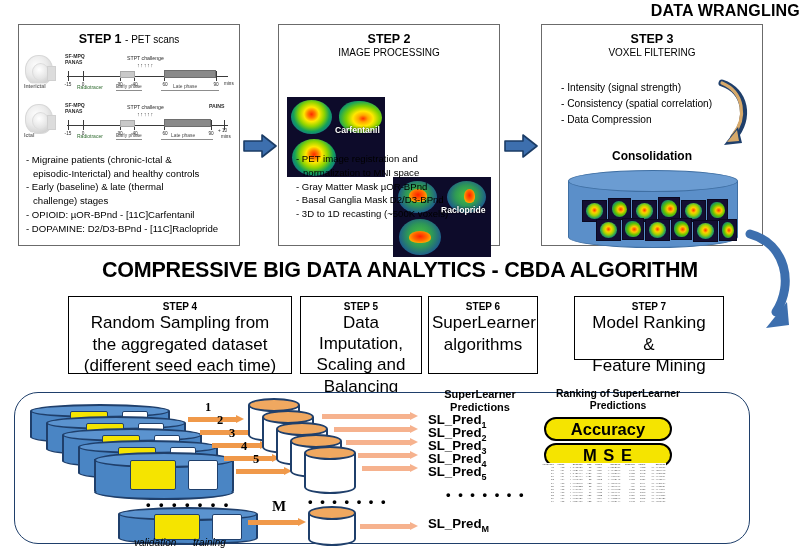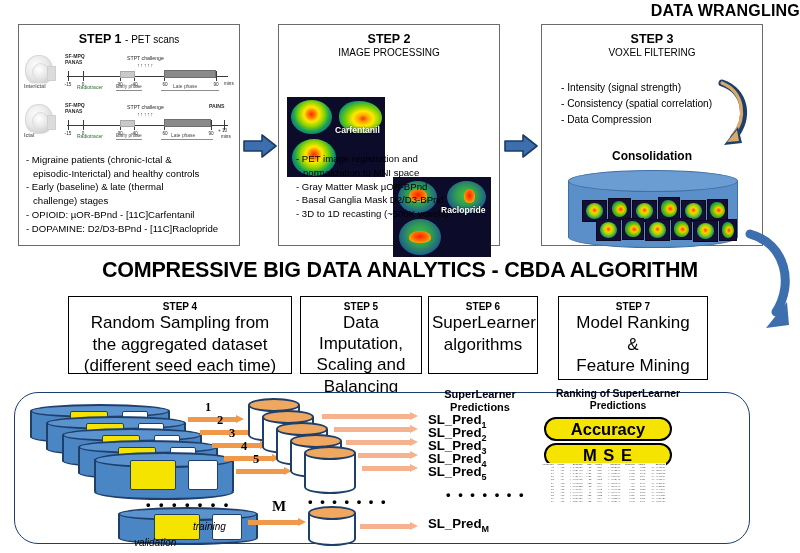--- a/index.html
+++ b/index.html
@@ -518,21 +518,21 @@
   <div class="b">Scaling and</div>
   <div class="b">Balancing</div>
 </div>
 
 <div class="step-sm" style="left:428px; top:296px; width:110px; height:78px;">
   <div class="t">STEP 6</div>
   <div class="b">SuperLearner</div>
   <div class="b">algorithms</div>
 </div>
 
-<div class="step-sm" style="left:558px; top:296px; width:150px; height:84px;">
+<div class="step-sm" style="left:574px; top:296px; width:150px; height:64px;">
   <div class="t">STEP 7</div>
   <div class="b">Model Ranking</div>
   <div class="b">&amp;</div>
   <div class="b">Feature Mining</div>
 </div>
 
 <div id="cbda-panel"></div>
 
 <div class="dcyl" style="left:30px; top:404px; width:140px; height:40px;">
   <div class="cbo"></div>
@@ -573,21 +573,21 @@
 <div class="dots-lab" style="left:146px; top:497px;">• • • • • • •</div>
 
 <div class="dcyl" style="left:118px; top:507px; width:140px; height:38px;">
   <div class="cbo" style="height:14px;"></div>
   <div class="cb" style="height:24px;"></div>
   <div class="ct" style="height:14px;"></div>
   <div class="val" style="left:36px; top:7px; width:46px; height:26px;"></div>
   <div class="trn" style="left:94px; top:7px; width:30px; height:26px;"></div>
 </div>
 <span class="cyl-cap" style="left:134px; top:537px;">validation</span>
-<span class="cyl-cap" style="left:193px; top:521px;">training</span>
+<span class="cyl-cap" style="left:193px; top:537px;">training</span>
 
 <div class="oarrow dark" style="left:188px; top:415px; width:56px;">
     <div class="shaft"></div>
     <div class="headt"></div>
   </div>
 <span class="num-lab" style="left:205px; top:400px;">1</span>
 
 <div class="oarrow dark" style="left:200px; top:428px; width:56px;">
     <div class="shaft"></div>
     <div class="headt"></div>

